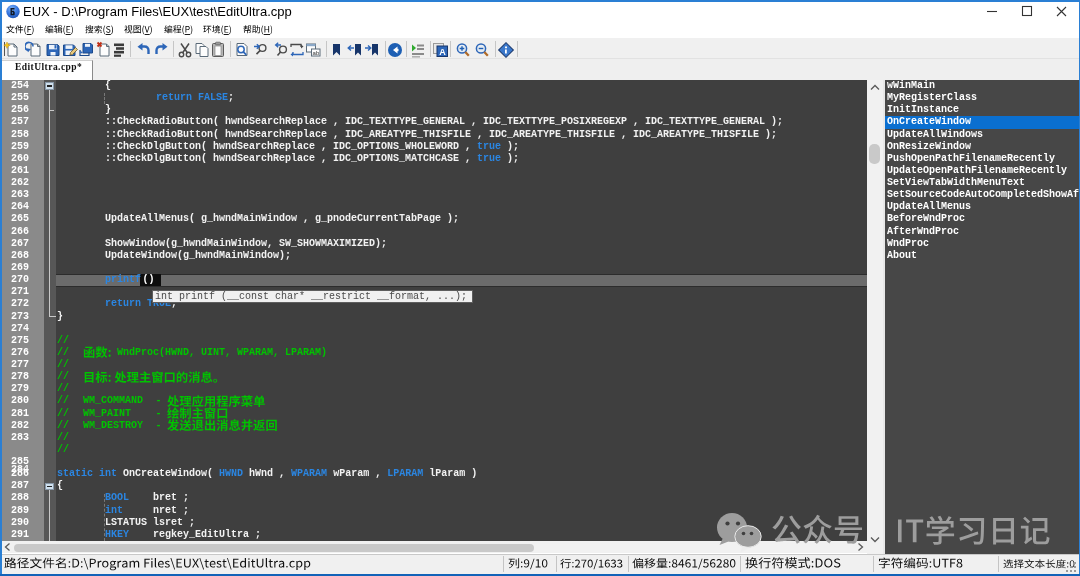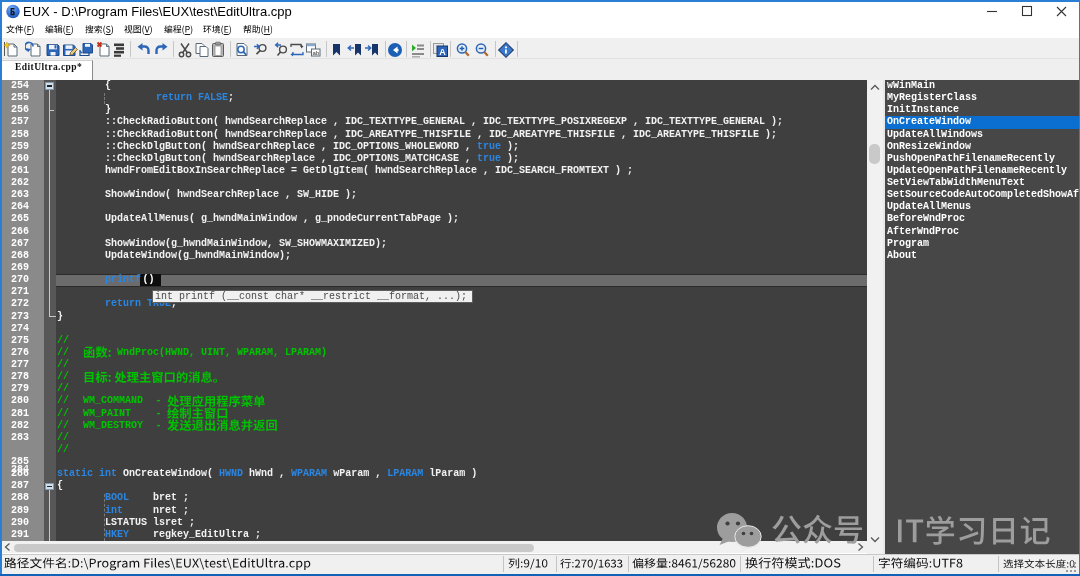--- a/index.html
+++ b/index.html
@@ -255,22 +255,20 @@
     <div class="abs" style="left:56px;top:273.51px;width:810.5px;height:13.33px;background:#6b6b6b;border-top:1px solid #2c2c2c;border-bottom:1px solid #2c2c2c"></div>
     <div class="abs" style="left:104px;top:93.1px;width:0px;height:11.1px;border-left:1px dashed #787878"></div>
     <div class="abs" style="left:104px;top:493.5px;width:0px;height:47.5px;border-left:1px dashed #787878"></div>
     <div class="cl mono" style="left:105px;top:80.00px"><span style="color:#f2f2f2">{</span></div>
     <div class="cl mono" style="left:156px;top:92.13px"><span style="color:#2b86e2">return FALSE</span><span style="color:#f2f2f2">;</span></div>
     <div class="cl mono" style="left:105px;top:104.26px"><span style="color:#f2f2f2">}</span></div>
     <div class="cl mono" style="left:105px;top:116.40px"><span style="color:#f2f2f2">::CheckRadioButton( hwndSearchReplace , IDC_TEXTTYPE_GENERAL , IDC_TEXTTYPE_POSIXREGEXP , IDC_TEXTTYPE_GENERAL );</span></div>
     <div class="cl mono" style="left:105px;top:128.53px"><span style="color:#f2f2f2">::CheckRadioButton( hwndSearchReplace , IDC_AREATYPE_THISFILE , IDC_AREATYPE_THISFILE , IDC_AREATYPE_THISFILE );</span></div>
     <div class="cl mono" style="left:105px;top:152.79px"><span style="color:#f2f2f2">::CheckDlgButton( hwndSearchReplace , IDC_OPTIONS_MATCHCASE , </span><span style="color:#2b86e2">true</span><span style="color:#f2f2f2"> );</span></div>
     <div class="cl mono" style="left:105px;top:140.66px"><span style="color:#f2f2f2">::CheckDlgButton( hwndSearchReplace , IDC_OPTIONS_WHOLEWORD , </span><span style="color:#2b86e2">true</span><span style="color:#f2f2f2"> );</span></div>
-    <div class="cl mono" style="left:105px;top:164.92px"><span style="color:#f2f2f2">hwndFromEditBoxInSearchReplace = GetDlgItem( hwndSearchReplace , IDC_SEARCH_FROMTEXT ) ;</span></div>
-    <div class="cl mono" style="left:105px;top:189.19px"><span style="color:#f2f2f2">ShowWindow( hwndSearchReplace , SW_HIDE );</span></div>
     <div class="cl mono" style="left:105px;top:213.45px"><span style="color:#f2f2f2">UpdateAllMenus( g_hwndMainWindow , g_pnodeCurrentTabPage );</span></div>
     <div class="cl mono" style="left:105px;top:237.72px"><span style="color:#f2f2f2">ShowWindow(g_hwndMainWindow, SW_SHOWMAXIMIZED);</span></div>
     <div class="cl mono" style="left:105px;top:249.85px"><span style="color:#f2f2f2">UpdateWindow(g_hwndMainWindow);</span></div>
     <div class="abs" style="left:140.3px;top:273.91px;width:20.8px;height:12.53px;background:#0e0e0e"></div>
     <div class="cl mono" style="left:105px;top:274.11px"><span style="color:#2b86e2">printf</span></div>
     <div class="cl mono" style="left:142.6px;top:274.11px;color:#fff">()</div>
     <div class="cl mono" style="left:105px;top:298.38px"><span style="color:#2b86e2">return TRUE</span><span style="color:#f2f2f2">;</span></div>
     <div class="cl mono" style="left:57px;top:310.51px"><span style="color:#f2f2f2">}</span></div>
     <div class="cl mono" style="left:57px;top:334.77px"><span style="color:#00c300">//</span></div>
     <div class="cl mono" style="left:57px;top:359.04px"><span style="color:#00c300">//</span></div>
@@ -321,21 +319,21 @@
     <div class="cl mono" style="left:887px;top:116.40px;color:#fff;width:192px;overflow:hidden">OnCreateWindow</div>
     <div class="cl mono" style="left:887px;top:128.53px;color:#fff;width:192px;overflow:hidden">UpdateAllWindows</div>
     <div class="cl mono" style="left:887px;top:140.66px;color:#fff;width:192px;overflow:hidden">OnResizeWindow</div>
     <div class="cl mono" style="left:887px;top:152.79px;color:#fff;width:192px;overflow:hidden">PushOpenPathFilenameRecently</div>
     <div class="cl mono" style="left:887px;top:164.92px;color:#fff;width:192px;overflow:hidden">UpdateOpenPathFilenameRecently</div>
     <div class="cl mono" style="left:887px;top:177.06px;color:#fff;width:192px;overflow:hidden">SetViewTabWidthMenuText</div>
     <div class="cl mono" style="left:887px;top:189.19px;color:#fff;width:192px;overflow:hidden">SetSourceCodeAutoCompletedShowAfterInputCharacters</div>
     <div class="cl mono" style="left:887px;top:201.32px;color:#fff;width:192px;overflow:hidden">UpdateAllMenus</div>
     <div class="cl mono" style="left:887px;top:213.45px;color:#fff;width:192px;overflow:hidden">BeforeWndProc</div>
     <div class="cl mono" style="left:887px;top:225.58px;color:#fff;width:192px;overflow:hidden">AfterWndProc</div>
-    <div class="cl mono" style="left:887px;top:237.72px;color:#fff;width:192px;overflow:hidden">Program</div>
+    <div class="cl mono" style="left:887px;top:237.72px;color:#fff;width:192px;overflow:hidden">WndProc</div>
     <div class="cl mono" style="left:887px;top:249.85px;color:#fff;width:192px;overflow:hidden">About</div>
     <div class="abs" style="left:866.5px;top:80.0px;width:16.5px;height:473.5px;background:#f1f1f1"></div>
     <svg class="abs" style="left:866.5px;top:82px" width="16" height="12">
       <path d="M4,7.5 l4,-4 4,4" fill="none" stroke="#5a5a5a" stroke-width="1.3"></path>
     </svg>
     <svg class="abs" style="left:866.5px;top:534px" width="16" height="12">
       <path d="M4,3.5 l4,4 4,-4" fill="none" stroke="#5a5a5a" stroke-width="1.3"></path>
     </svg>
     <div class="abs" style="left:869px;top:144px;width:11px;height:20px;background:#c9c9c9;border-radius:5px"></div>
     <div class="abs" style="left:2px;top:541.3px;width:864.5px;height:12.2px;background:#f1f1f1"></div>

